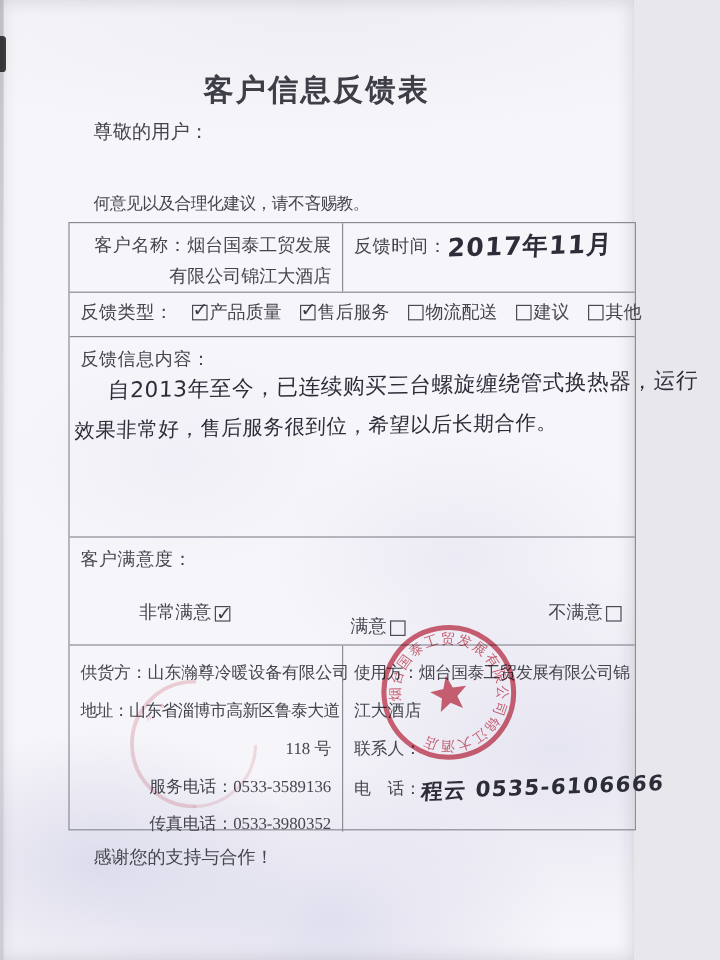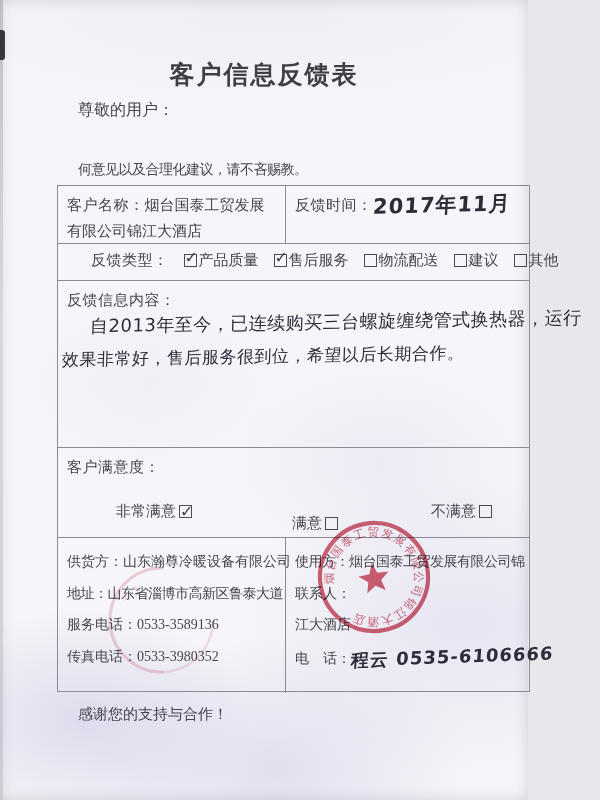--- a/index.html
+++ b/index.html
@@ -36,46 +36,46 @@
 
   .tbl { position:absolute; left:57px; top:185px; width:473px; height:507px;
     border:1px solid #8b8b95; font-size:15px; }
   .row { position:absolute; left:0; right:0; border-bottom:1px solid #8b8b95; }
   .r1 { top:0; height:58px; }
   .r2 { top:58px; height:37px; }
   .r3 { top:95px; height:167px; }
   .r4 { top:262px; height:90px; }
   .r5 { top:352px; height:155px; border-bottom:none; }
   .cell { position:absolute; top:0; bottom:0; padding:6px 9px; line-height:26px; }
-  .cl { left:0; width:228px; border-right:1px solid #8b8b95; }
+  .cl { left:0; width:228px; border-right:1px solid #8b8b95;text-align:right; }
   .cr { left:228px; right:0; }
   .lbl { letter-spacing:0.5px; }
 
   .hw { font-family:"DejaVu Sans", sans-serif; color:#2d2d39; }
   .hw-date { display:inline-block; font-size:21px; font-weight:bold;
     transform:rotate(-1.5deg) skewX(-5deg); letter-spacing:1px; vertical-align:-2px; }
   .hw-line { position:absolute; font-size:18px; letter-spacing:0.5px; white-space:nowrap;
     transform:rotate(-1deg) skewX(-3deg); }
   .hw-l1 { left:32px; top:28px; }
   .hw-l2 { left:4px; top:62px; font-size:17px; }
   .hw-phone { display:inline-block; font-size:18px; font-weight:bold;
     transform:rotate(-2deg) skewX(-6deg); letter-spacing:1px; }
 
-  .optrow { position:absolute; left:9px; top:7px; display:flex; gap:15px; white-space:nowrap;margin-left:24px; }
+  .optrow { position:absolute; left:9px; top:7px; display:flex; gap:15px; white-space:nowrap; }
   .opt { display:inline-flex; align-items:center; }
   .cb { display:inline-block; width:13px; height:13px; border:1.6px solid #4a4a54;
     position:relative; background:transparent; }
   .cb .mk { position:absolute; left:0px; top:-7px; font-style:normal; font-size:16px;
     font-family:"DejaVu Sans", sans-serif; color:#3b3b45; }
   .opt .cb { margin-right:2px; }
   .sat-opts { position:absolute; left:58px; top:38px; display:flex; }
   .sat-opt { display:inline-flex; align-items:center; }
   .sat-opt .cb { margin-left:3px; }
   .sat-opt2 { margin-left:100px;margin-top:24px; }
-  .sat-opt3 { margin-left:93px; }
+  .sat-opt3 { margin-left:119px; }
 
   .info-line { white-space:nowrap; line-height:31.5px; font-size:14px; }
   .tight { letter-spacing:-0.5px; }
 
   .seal { position:absolute; left:314px; top:517px; transform:rotate(-10deg); opacity:.88;
     mix-blend-mode:multiply; }
   .faint-seal { position:absolute; left:100px; top:556px; opacity:.55; mix-blend-mode:multiply; }
   .faint-smudge { position:absolute; left:118px; top:588px; color:#d2808c; font-size:11px;
     opacity:.55; transform:rotate(-30deg); font-family:"DejaVu Sans", sans-serif; }
 </style>
@@ -168,27 +168,28 @@
               </span>
           </span>
         </div>
       </div>
     </div>
 
     <div class="row r5">
       <div class="cell cl" style="padding-top:8px;">
         <div class="info-line">供货方：山东瀚尊冷暖设备有限公司</div>
         <div class="info-line tight">地址：山东省淄博市高新区鲁泰大道</div>
+        <div class="info-line">118 号</div>
         <div class="info-line">服务电话：0533-3589136</div>
         <div class="info-line">传真电话：0533-3980352</div>
       </div>
       <div class="cell cr" style="padding-top:8px;">
         <div class="info-line tight">使用方：烟台国泰工贸发展有限公司锦</div>
+        <div class="info-line">江大酒店</div>
         <div class="info-line">联系人：</div>
-        <div class="info-line">江大酒店</div>
         <div class="info-line">
           <span>电　话：</span><span class="hw hw-phone">程云 0535-6106666</span>
         </div>
       </div>
     </div>
   </div>
 
   <svg class="faint-seal" width="130" height="130" viewBox="0 0 130 130">
     <path d="M 62,12 A 52,52 0 0 0 62,116" fill="none" stroke="#d4737f" stroke-width="3.2" stroke-linecap="round" opacity="0.55"></path>
     <path d="M 62,116 A 52,52 0 0 0 113,66" fill="none" stroke="#d4737f" stroke-width="2.6" stroke-linecap="round" opacity="0.38"></path>

